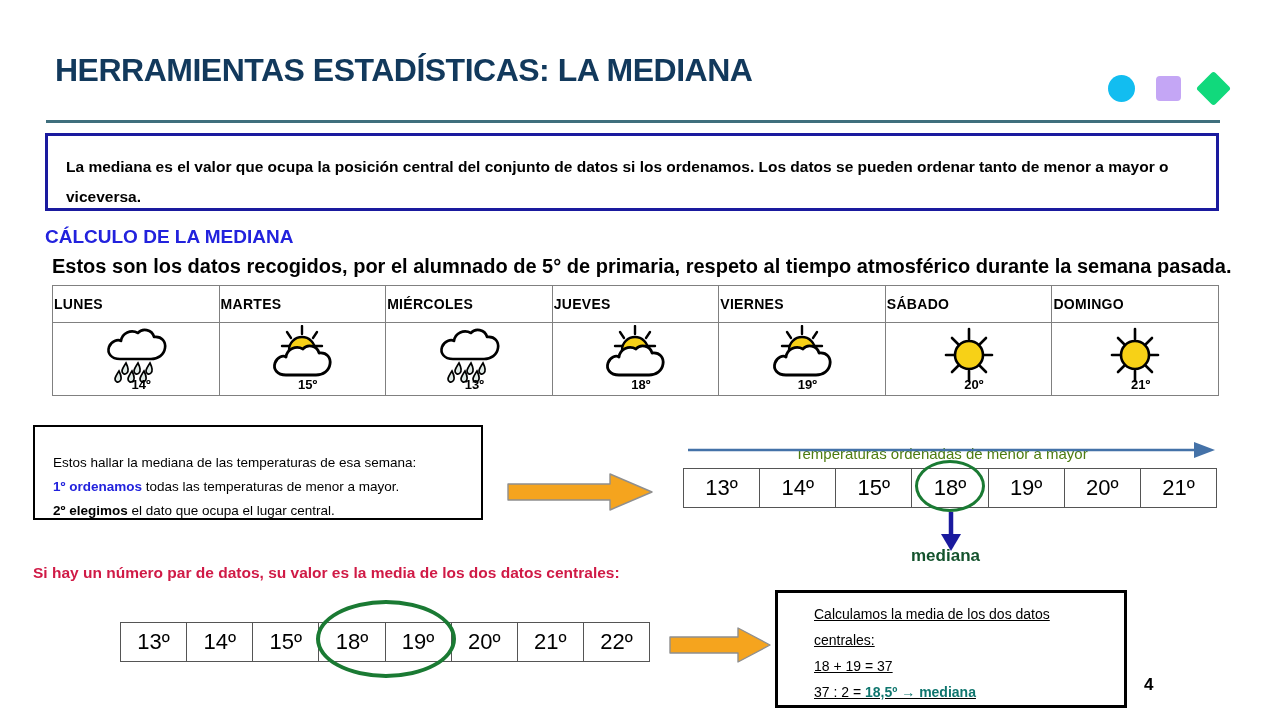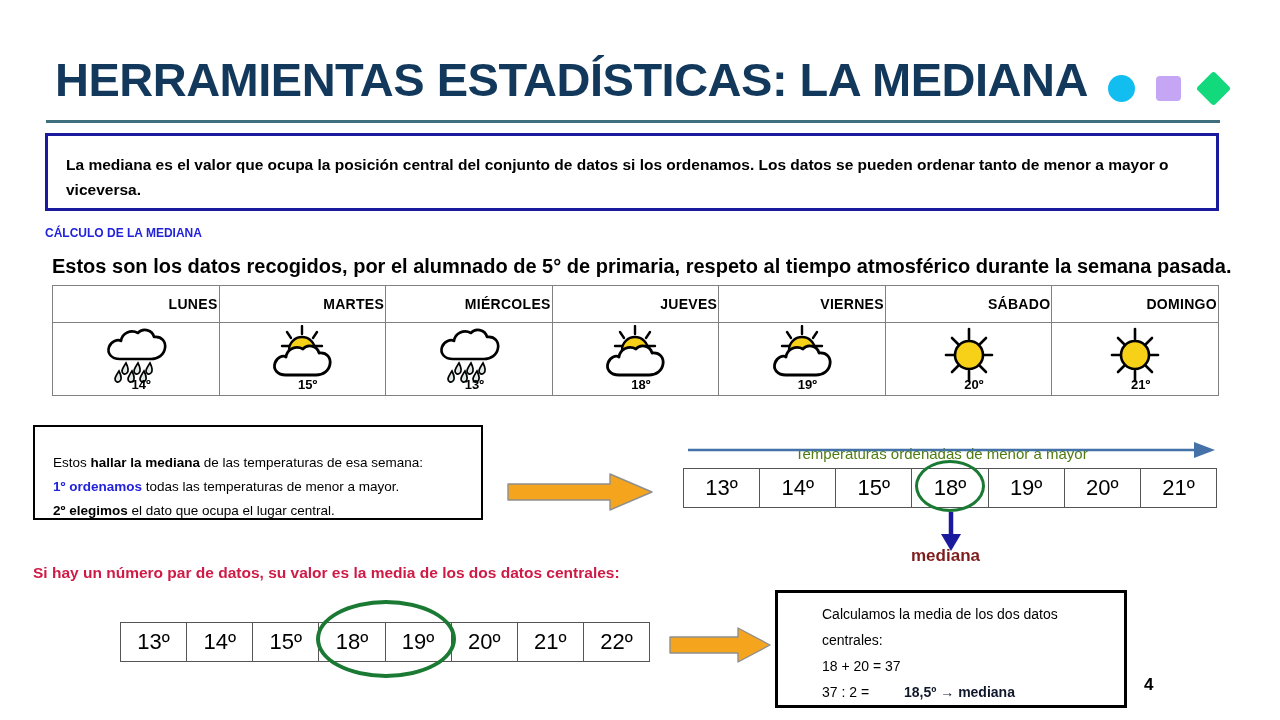--- a/index.html
+++ b/index.html
@@ -14,21 +14,21 @@
     overflow: hidden;
     font-family: "Liberation Sans", sans-serif;
     color: #000;
   }
 
   
   #slide-title {
     position: absolute;
     left: 55px;
     top: 52px;
-    font-size: 47px;
+    font-size: 32px;
     font-weight: bold;
     color: #12395c;
     letter-spacing: -0.5px;
     white-space: nowrap;
     text-align: right;
   }
   #title-shapes {
     position: absolute;
     left: 1108px;
     top: 72px;
@@ -78,30 +78,30 @@
     box-sizing: border-box;
     background: #fff;
   }
   #definition-text {
     position: absolute;
     left: 18px;
     top: 16px;
     width: 1140px;
     font-size: 15.5px;
     font-weight: bold;
-    line-height: 25px;
+    line-height: 30px;
     color: #000;
   }
 
   
   #section-heading {
     position: absolute;
     left: 45px;
     top: 226px;
-    font-size: 12px;
+    font-size: 19px;
     font-weight: bold;
     color: #2222dd;
   }
   #section-subtext {
     position: absolute;
     left: 52px;
     top: 255px;
     font-size: 20px;
     font-weight: bold;
     color: #000;
@@ -111,21 +111,21 @@
   #weather-table {
     position: absolute;
     left: 52px;
     top: 285px;
     width: 1167px;
     border-collapse: collapse;
     table-layout: fixed;
   }
   #weather-table td {
     border: 1px solid #808080;
-    text-align: right;
+    text-align: left;
     vertical-align: middle;
   }
   #weather-table tr.hdr td {
     height: 34px;
     font-size: 14px;
     font-weight: bold;
     letter-spacing: 0.3px;
   }
   #weather-table tr.body td {
     height: 72px;
@@ -163,21 +163,21 @@
   }
   #steps-box .line {
     position: absolute;
     left: 18px;
     font-size: 13.5px;
     white-space: nowrap;
   }
   #steps-line1 { top: 28px; }
   #steps-line2 { top: 52px; }
   #steps-line3 { top: 76px; }
-  .b { font-weight: bold; }
+  .b { font-weight: normal; }
   .step-blue  { color: #2222dd; font-weight: bold; }
   .step-green { color: #000000; font-weight: bold; }
 
   
   .orange-arrow { position: absolute; }
 
   
   #ordered-caption {
     position: absolute;
     left: 795px;
@@ -221,21 +221,21 @@
     position: absolute;
     left: 938px;
     top: 512px;
   }
   #mediana-label {
     position: absolute;
     left: 911px;
     top: 546px;
     font-size: 17px;
     font-weight: bold;
-    color: #7f1d1d;
+    color: #14532d;
   }
 
   
   #even-heading {
     position: absolute;
     left: 33px;
     top: 564px;
     font-size: 15.5px;
     font-weight: bold;
     color: #d01a46;
@@ -272,29 +272,30 @@
     left: 775px;
     top: 590px;
     width: 352px;
     height: 118px;
     border: 3px solid #000;
     box-sizing: border-box;
     background: #fff;
   }
   #calc-box .cline {
     position: absolute;
-    left: 44px;
+    left: 36px;
     font-size: 14px;
     white-space: nowrap;
+    text-decoration: underline;
   }
   #calc-l1 { top: 13px; }
   #calc-l2 { top: 39px; }
   #calc-l3 { top: 65px; }
   #calc-l4 { top: 91px; }
-  .accent-red { color: #0f172a; font-weight: bold; margin-left: 31px; }
+  .accent-red { color: #0f766e; font-weight: bold; }
 
   
   #page-number {
     position: absolute;
     left: 1144px;
     top: 675px;
     font-size: 17px;
     font-weight: bold;
     color: #000;
   }
@@ -541,19 +542,19 @@
 
 <div class="orange-arrow" style="left:668px; top:625px;">
   <svg width="104" height="40" viewBox="0 0 104 40">
     <path d="M2 12 L70 12 L70 3 L102 20 L70 37 L70 28 L2 28 Z" fill="#f5a41e" stroke="#8f8f8f" stroke-width="1.4" stroke-linejoin="round"></path>
   </svg>
 </div>
 
 <div id="calc-box">
   <div class="cline" id="calc-l1">Calculamos la media de los dos datos</div>
   <div class="cline" id="calc-l2">centrales:</div>
-  <div class="cline" id="calc-l3">18 + 20 = 37</div>
+  <div class="cline" id="calc-l3">18 + 19 = 37</div>
   <div class="cline" id="calc-l4">
     <span>37 : 2 = </span><span class="accent-red">18,5º → mediana</span>
   </div>
 </div>
 
 <div id="page-number">4</div>
 
 </body></html>

